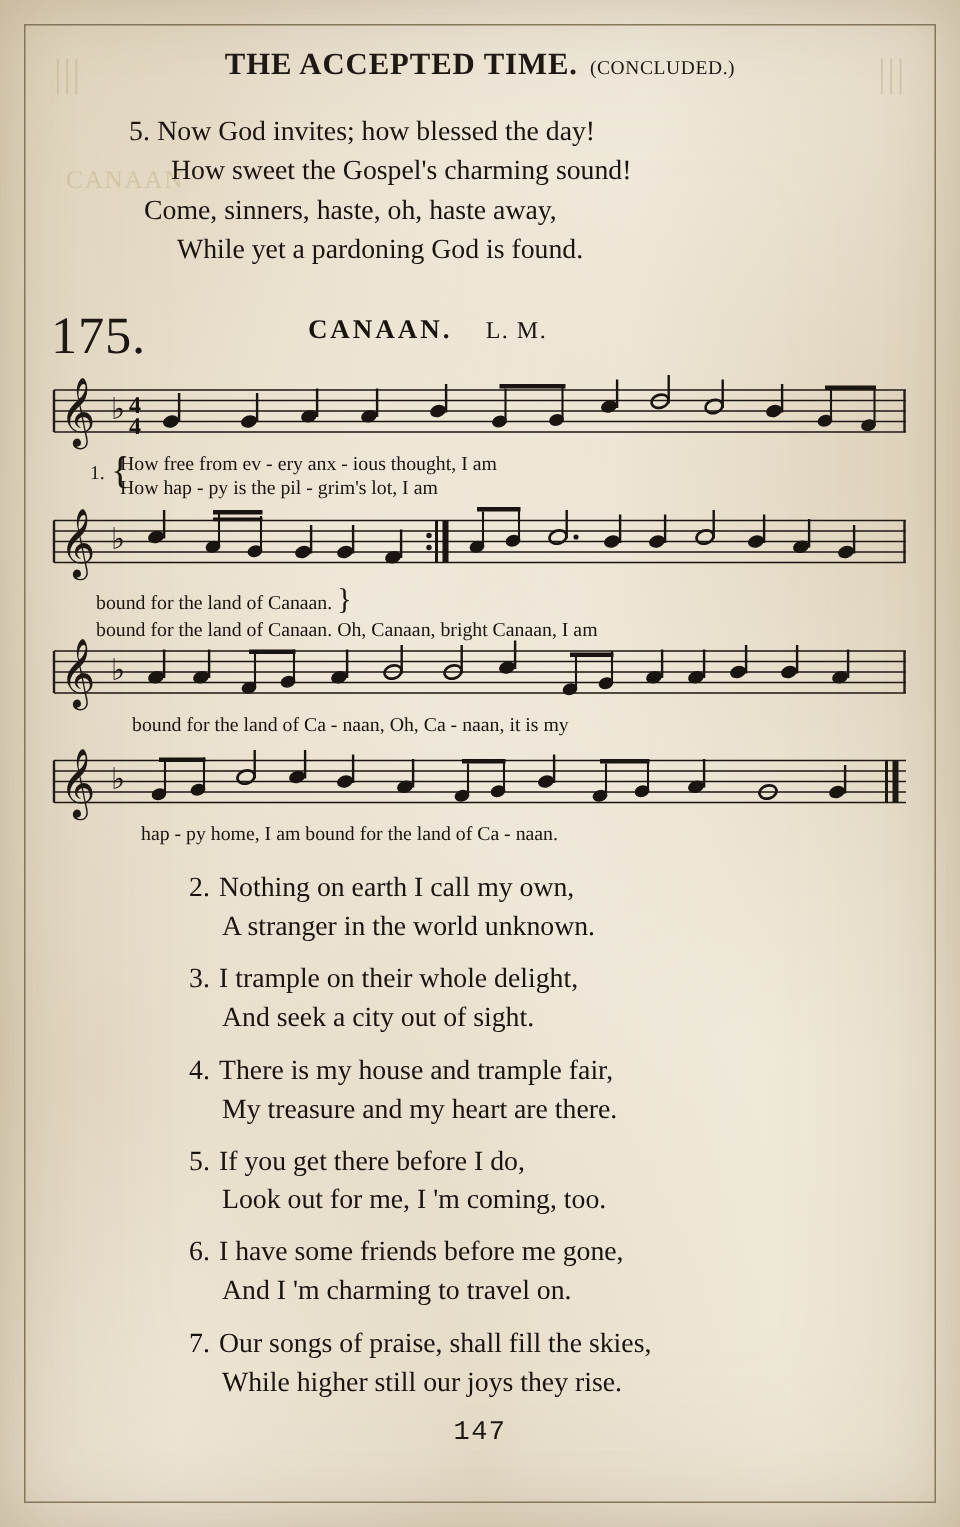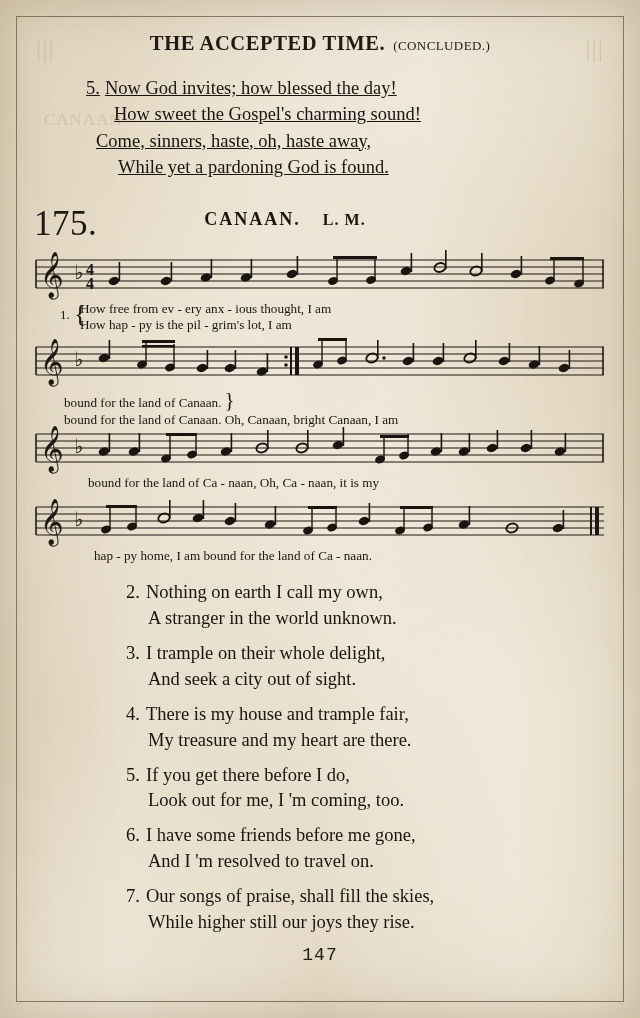--- a/index.html
+++ b/index.html
@@ -71,21 +71,21 @@
     margin-left: 8px;
   }
 
   
   .top-verse {
     margin-top: 20px;
     font-size: 18.5px;
     line-height: 1.42;
     padding-left: 52px;
   }
-  .top-verse .ln { white-space: nowrap; text-decoration: underline; }
+  .top-verse .ln { white-space: nowrap; }
   .top-verse .ln.i1 { padding-left: 0; }
   .top-verse .ln.i2 { padding-left: 28px; }
   .top-verse .ln.i3 { padding-left: 10px; }
   .top-verse .ln.i4 { padding-left: 32px; }
   .vnum { margin-right: 5px; }
 
   
   .tune-head {
     position: relative;
     margin-top: 26px;
@@ -102,21 +102,21 @@
   .tune-name {
     text-align: center;
     font-size: 18px;
     font-weight: bold;
     letter-spacing: 2px;
     padding-top: 3px;
     padding-right: 70px;
   }
   .tune-meter {
     font-size: 16px;
-    font-weight: bold;
+    font-weight: normal;
     letter-spacing: 1px;
     margin-left: 22px;
   }
 
   
   .system {
     position: relative;
     margin-top: 10px;
   }
   .staff-wrap { position: relative; height: 52px; }
@@ -450,21 +450,21 @@
       <div class="l2">My treasure and my heart are there.</div>
     </div>
 
     <div class="verse">
       <div class="l1"><span class="num">5.</span><span>If you get there before I do,</span></div>
       <div class="l2">Look out for me, I 'm coming, too.</div>
     </div>
 
     <div class="verse">
       <div class="l1"><span class="num">6.</span><span>I have some friends before me gone,</span></div>
-      <div class="l2">And I 'm resolved to travel on.</div>
+      <div class="l2">And I 'm charming to travel on.</div>
     </div>
 
     <div class="verse">
       <div class="l1"><span class="num">7.</span><span>Our songs of praise, shall fill the skies,</span></div>
       <div class="l2">While higher still our joys they rise.</div>
     </div>
 
   </div>
 
   <div class="page-number">147</div>

